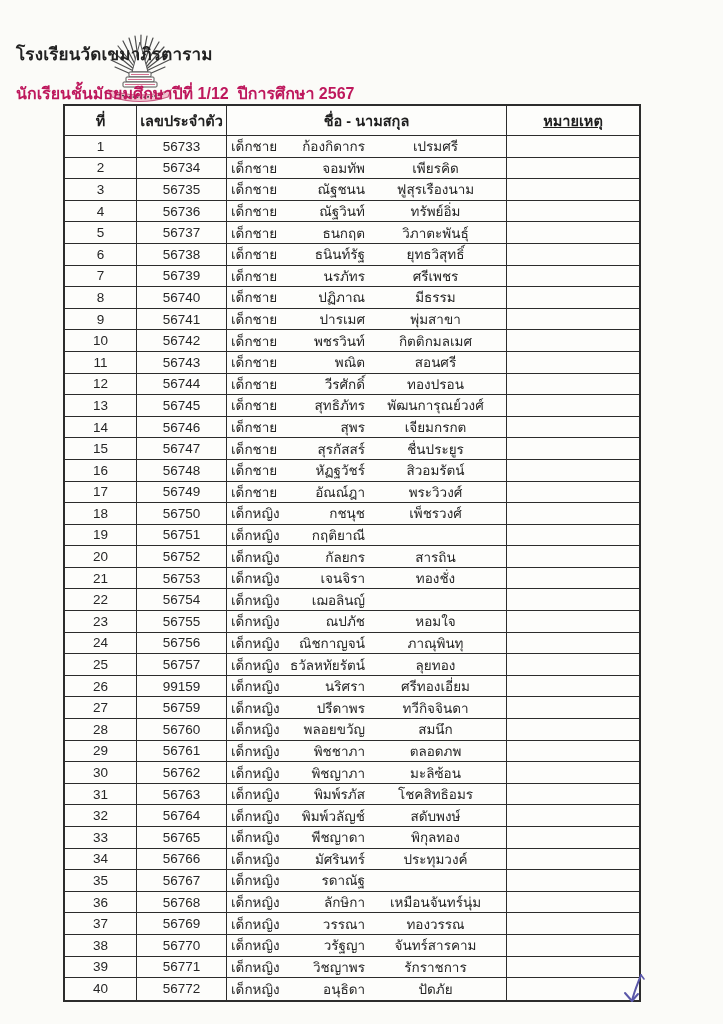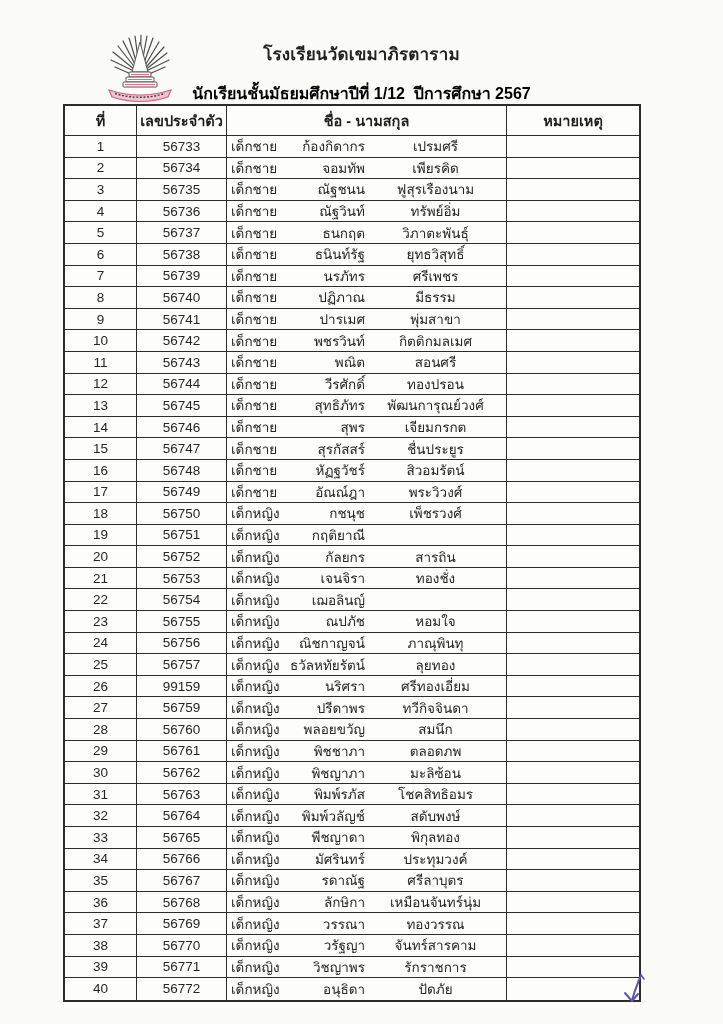--- a/index.html
+++ b/index.html
@@ -7,23 +7,23 @@
   body {
     background:#fbfbf8;
     font-family:"Liberation Sans","DejaVu Sans",sans-serif;
     color:#262626;
     position:relative;
     overflow:hidden;
   }
   .page { position:absolute; inset:0; }
 
   
-  .doc-head { position:absolute; left:0; right:0; top:40px; text-align:center; }
+  .doc-head { position:absolute; left:16px; right:0; top:40px; }
   .doc-title-1 { font-size:17px; font-weight:bold; color:#222; letter-spacing:0.2px; }
-  .doc-title-2 { font-size:16px; font-weight:bold; color:#000000; margin-top:14px; white-space:pre; }
+  .doc-title-2 { font-size:16px; font-weight:bold; color:#be185d; margin-top:14px; white-space:pre; }
 
   
   .logo { position:absolute; left:101px; top:34px; width:78px; height:70px; }
 
   
   .tbl {
     position:absolute; left:63px; top:104px; width:578px;
     border:2px solid #2c2c2c;
     background:#fdfdfb;
   }
@@ -85,21 +85,21 @@
   <div class="doc-head">
     <div class="doc-title-1">โรงเรียนวัดเขมาภิรตาราม</div>
     <div class="doc-title-2">นักเรียนชั้นมัธยมศึกษาปีที่ 1/12  ปีการศึกษา 2567</div>
   </div>
 
   <div class="tbl">
     <div class="tr head">
       <div class="c-no">ที่</div>
       <div class="c-id">เลขประจำตัว</div>
       <div class="c-name" style="justify-content:center; padding-left:0;">ชื่อ - นามสกุล</div>
-      <div class="c-remark" style="justify-content:center;">หมายเหตุ</div>
+      <div class="c-remark" style="justify-content:center;text-decoration:underline;">หมายเหตุ</div>
     </div>
     <div id="table-body">
         <div class="tr body-row">
           <div class="c-no">1</div>
           <div class="c-id">56733</div>
           <div class="c-name">
             <span class="t-title">เด็กชาย</span>
             <span class="t-first">ก้องกิดากร</span>
             <span class="t-last">เปรมศรี</span>
           </div>
@@ -432,21 +432,20 @@
             <span class="t-last">ประทุมวงค์</span>
           </div>
           <div class="c-remark"></div>
         </div>
         <div class="tr body-row">
           <div class="c-no">35</div>
           <div class="c-id">56767</div>
           <div class="c-name">
             <span class="t-title">เด็กหญิง</span>
             <span class="t-first">รดาณัฐ</span>
-            <span class="t-last">ศรีลาบุตร</span>
           </div>
           <div class="c-remark"></div>
         </div>
         <div class="tr body-row">
           <div class="c-no">36</div>
           <div class="c-id">56768</div>
           <div class="c-name">
             <span class="t-title">เด็กหญิง</span>
             <span class="t-first">ลักษิกา</span>
             <span class="t-last">เหมือนจันทร์นุ่ม</span>

